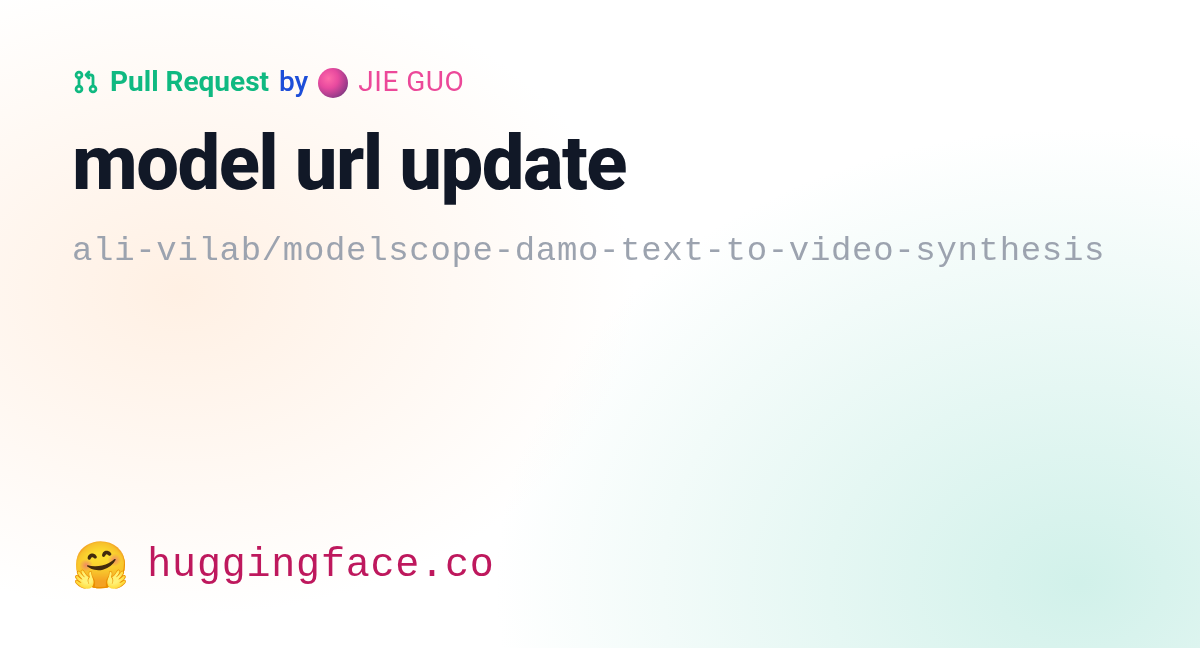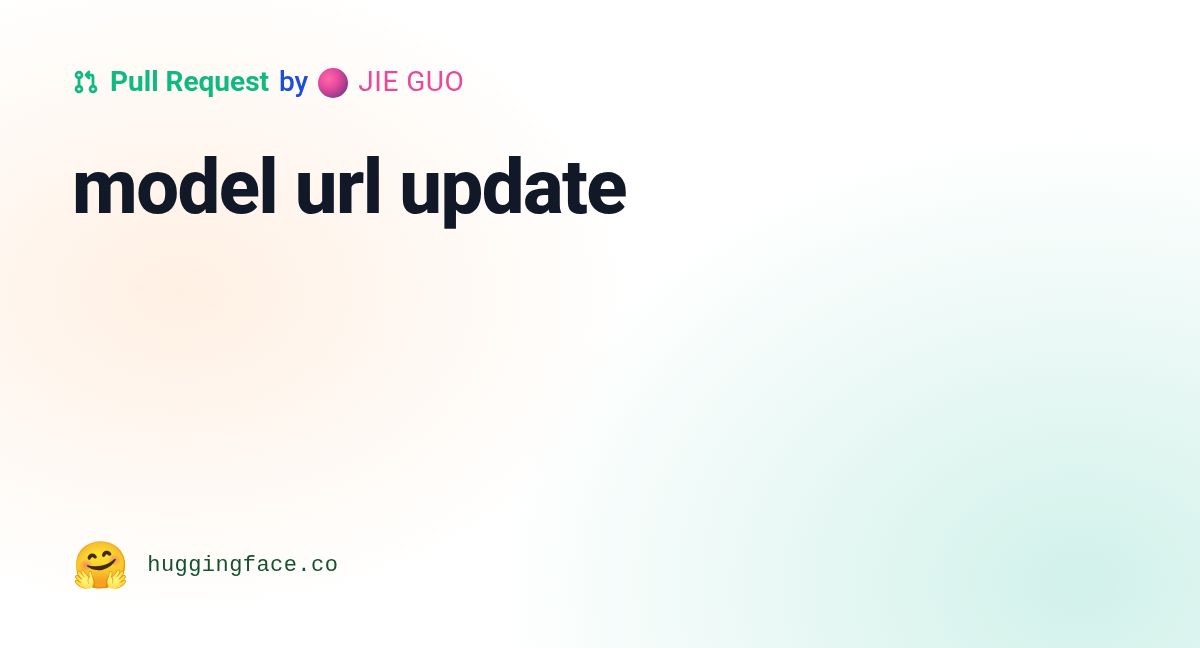--- a/index.html
+++ b/index.html
@@ -32,21 +32,21 @@
     .pr-icon svg { width: 28px; height: 28px; display: block; }
     .pr-label { color: #10b981; font-weight: 700; }
     .by-text { color: #1d4ed8; font-weight: 500; }
     .avatar {
       width: 30px; height: 30px; border-radius: 50%;
       background: radial-gradient(circle at 35% 35%, #ff6aa9 0%, #e84a9f 35%, #9a3b8a 70%, #3b3a5e 100%);
       display: inline-block;
     }
     .author-name { color: #ec4899; font-weight: 400; letter-spacing: 0.5px; }
     .title {
-      margin-top: 50px;
+      margin-top: 26px;
       font-size: 76px;
       font-weight: 800;
       color: #111827;
       letter-spacing: -0.02em;
       line-height: 1.05;
     }
     .repo-path {
       margin-top: 28px;
       font-family: ui-monospace, SFMono-Regular, "SF Mono", Menlo, Consolas, "Liberation Mono", monospace;
       font-size: 34px;
@@ -56,22 +56,22 @@
     }
     .footer {
       margin-top: auto;
       display: flex;
       align-items: center;
       gap: 18px;
     }
     .hf-emoji { font-size: 46px; line-height: 1; }
     .site-url {
       font-family: ui-monospace, SFMono-Regular, "SF Mono", Menlo, Consolas, "Liberation Mono", monospace;
-      font-size: 22px;
-      color: #14532d;
+      font-size: 40px;
+      color: #be185d;
       letter-spacing: 0.02em;
     }
   </style>
 </head>
 <body>
 
 <div class="card">
 
   <div class="meta-row">
     <span class="pr-icon">
@@ -85,19 +85,20 @@
       </svg>
     </span>
     <span class="pr-label">Pull Request</span>
     <span class="by-text">by</span>
     <span class="avatar"></span>
     <span class="author-name">JIE GUO</span>
   </div>
 
   <h1 class="title">model url update</h1>
 
+  <div class="repo-path">ali-vilab/modelscope-damo-text-to-video-synthesis</div>
 
   <div class="footer">
     <span class="hf-emoji">🤗</span>
     <span class="site-url">huggingface.co</span>
   </div>
 
 </div>
 
 </body></html>

